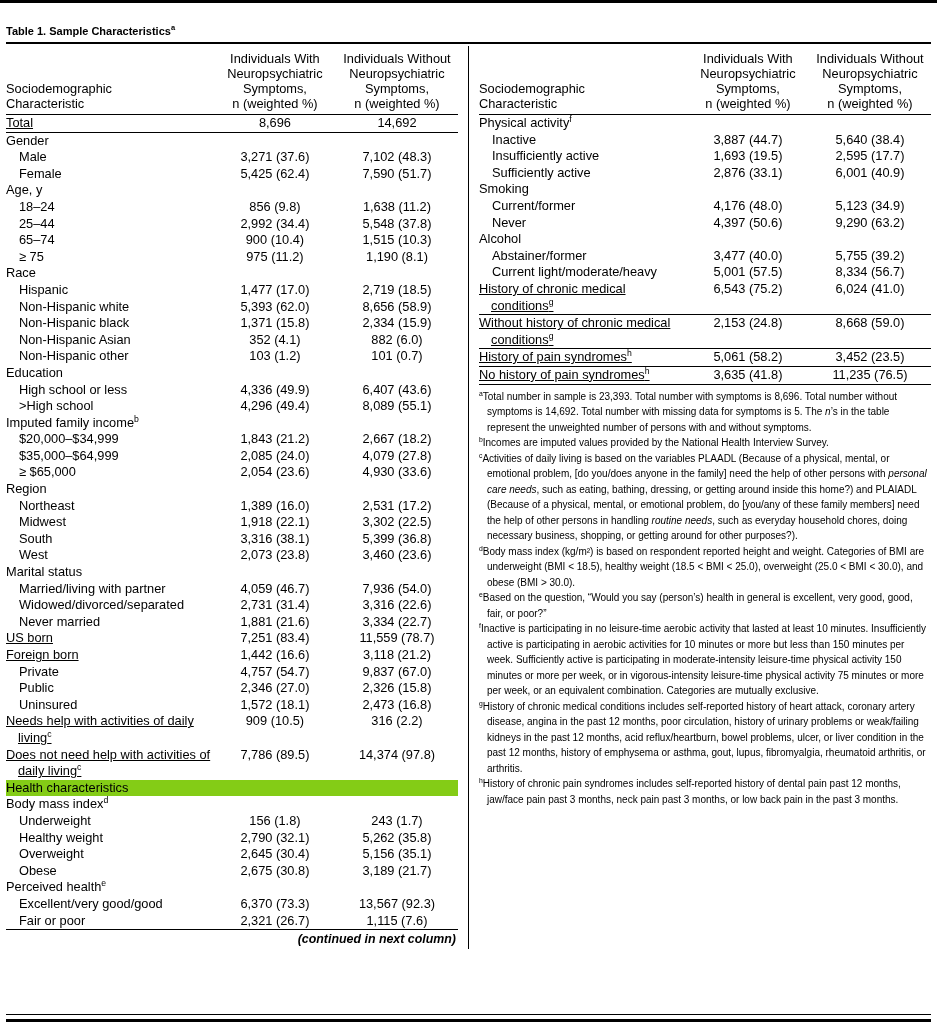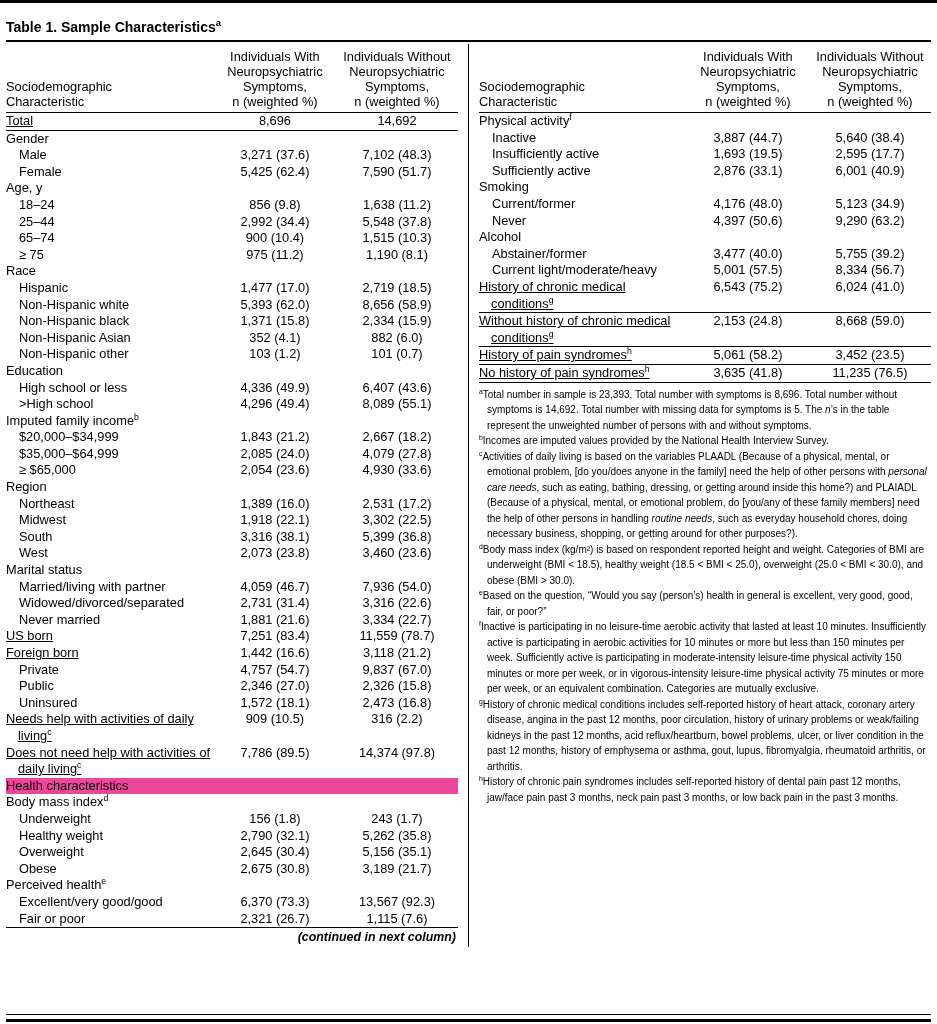--- a/index.html
+++ b/index.html
@@ -2,21 +2,21 @@
 <html><head>
 <meta charset="utf-8">
 <style>
   html,body{margin:0;padding:0;background:#ffffff;}
   .page{
     width:937px;height:1024px;box-sizing:border-box;position:relative;overflow:hidden;
     background:#fff;color:#000;font-family:"Liberation Sans",sans-serif;
     padding:0 6px;border-top:3px solid #000;
   }
   .title{
-    font-size:14px;font-weight:700;padding:16px 0 5px 0;border-bottom:2px solid #000;
+    font-size:11px;font-weight:700;padding:22px 0 5px 0;border-bottom:2px solid #000;
   }
   .title sup{font-size:68%;line-height:0;}
   .cols{display:flex;margin-top:2px;align-items:stretch;}
   .col{flex:1;min-width:0;}
   .col-left{padding-right:10px;border-right:1px solid #000;}
   .col-right{padding-left:10px;}
   table.data-table{width:100%;border-collapse:collapse;table-layout:fixed;}
   table.data-table th{
     font-weight:normal;font-size:12.8px;line-height:15px;vertical-align:bottom;
     border-bottom:1px solid #000;padding:5px 0 3px 0;white-space:pre-line;
@@ -24,21 +24,21 @@
   th.char{text-align:left;width:46%;}
   th.valh{text-align:center;width:27%;}
   table.data-table td{
     font-size:12.8px;line-height:16.6px;vertical-align:top;padding:0;
   }
   td.val{text-align:center;}
   td.lbl .lbl-text{display:block;}
   tr.r-item td.lbl .lbl-text{padding-left:13px;}
   tr.r-flat td.lbl .lbl-text{padding-left:12px;text-indent:-12px;text-decoration:underline;}
   tr.rule td{border-bottom:1px solid #000;}
-  td.band{background:#ec4899;padding:1px 2px;font-size:12.8px;line-height:16.6px;}
+  td.band{background:#84cc16;padding:1px 2px;font-size:12.8px;line-height:16.6px;}
   td sup, .footnote sup{font-size:68%;line-height:0;}
   .continued{
     border-top:1px solid #000;font-size:12.4px;font-style:italic;font-weight:700;
     text-align:right;padding:2px 2px 3px 0;
   }
   .footnotes{padding-top:4px;}
   .footnote{
     margin:0;font-size:10px;line-height:15.5px;padding-left:8px;text-indent:-8px;
   }
   .rule-bottom-thin{position:absolute;left:6px;right:6px;bottom:9px;border-top:1.5px solid #000;}

